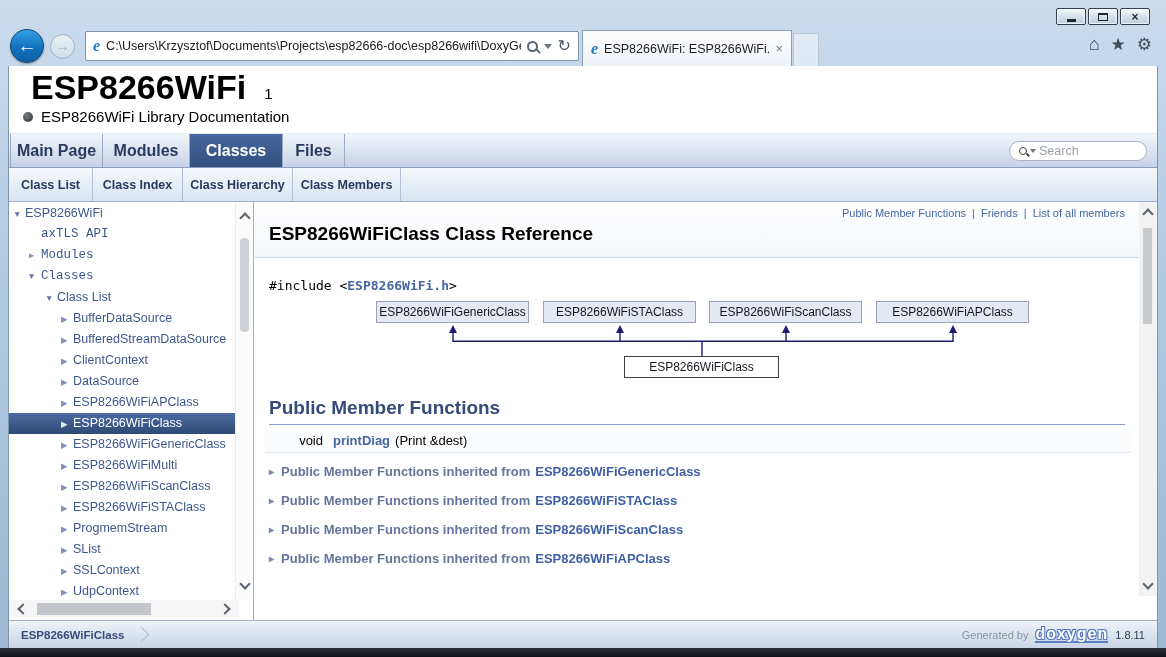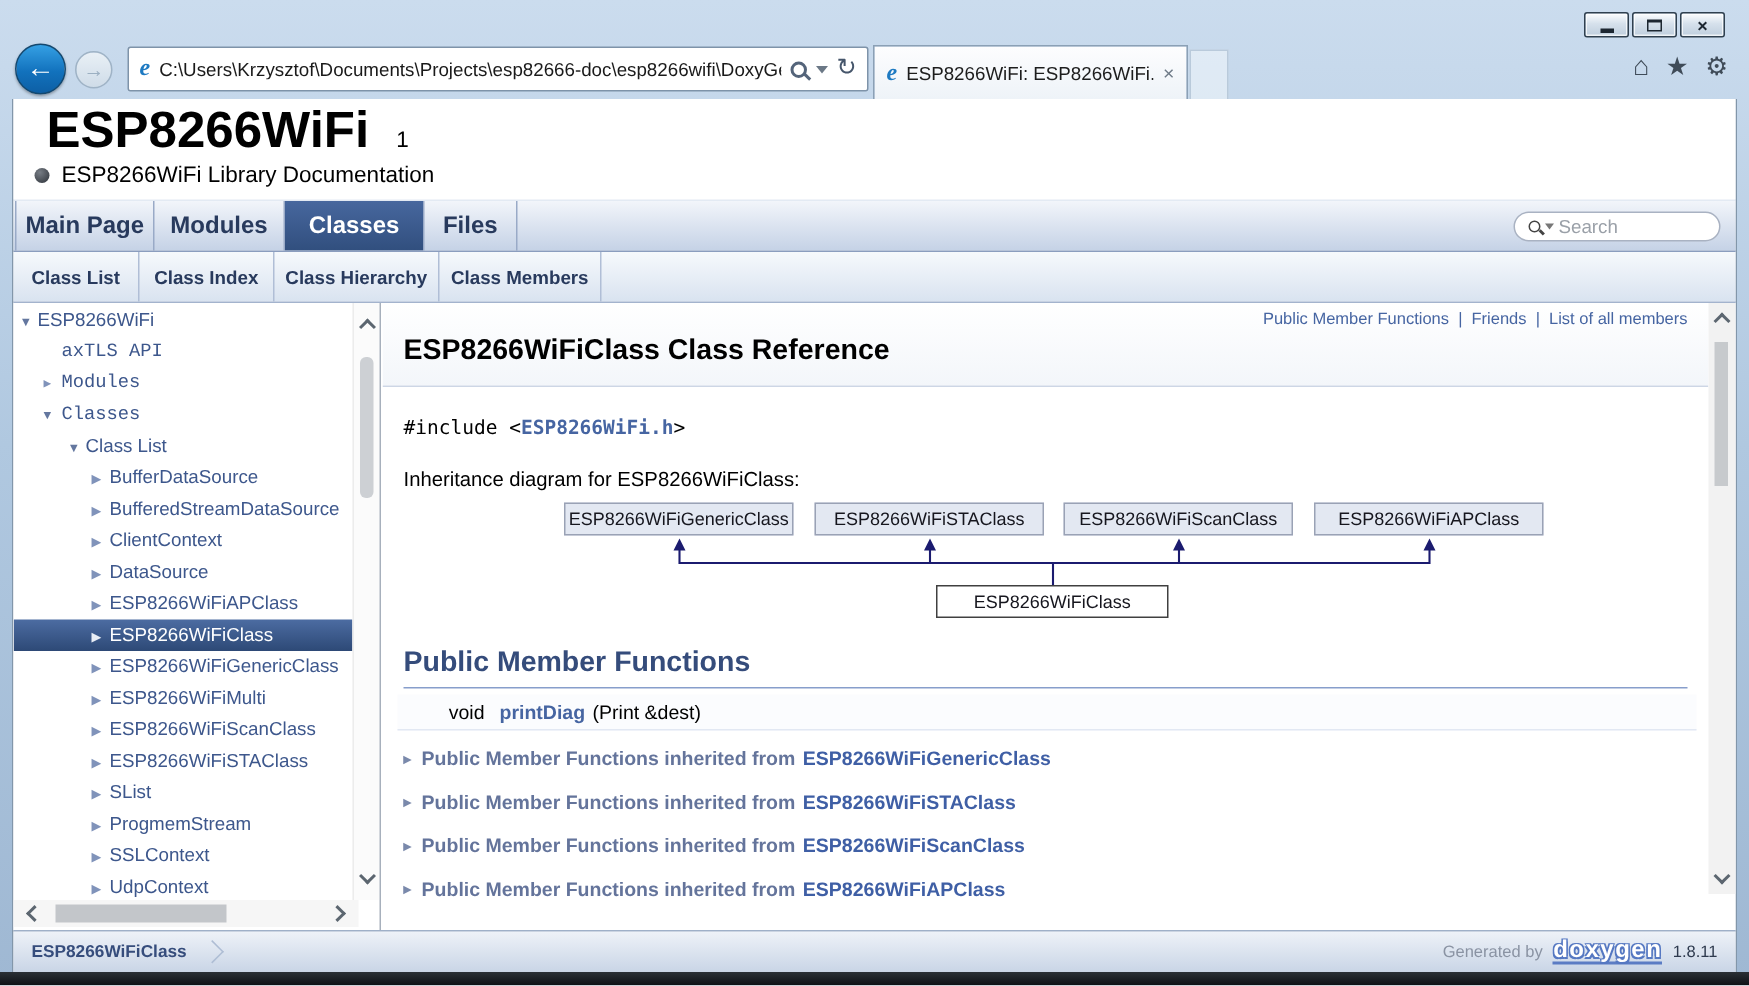--- a/index.html
+++ b/index.html
@@ -232,22 +232,22 @@
           <div class="tree-row lvl3"><span class="tw right"></span><span class="tree-label">BufferDataSource</span></div>
           <div class="tree-row lvl3"><span class="tw right"></span><span class="tree-label">BufferedStreamDataSource</span></div>
           <div class="tree-row lvl3"><span class="tw right"></span><span class="tree-label">ClientContext</span></div>
           <div class="tree-row lvl3"><span class="tw right"></span><span class="tree-label">DataSource</span></div>
           <div class="tree-row lvl3"><span class="tw right"></span><span class="tree-label">ESP8266WiFiAPClass</span></div>
           <div class="tree-row lvl3 selected"><span class="tw right"></span><span class="tree-label">ESP8266WiFiClass</span></div>
           <div class="tree-row lvl3"><span class="tw right"></span><span class="tree-label">ESP8266WiFiGenericClass</span></div>
           <div class="tree-row lvl3"><span class="tw right"></span><span class="tree-label">ESP8266WiFiMulti</span></div>
           <div class="tree-row lvl3"><span class="tw right"></span><span class="tree-label">ESP8266WiFiScanClass</span></div>
           <div class="tree-row lvl3"><span class="tw right"></span><span class="tree-label">ESP8266WiFiSTAClass</span></div>
+          <div class="tree-row lvl3"><span class="tw right"></span><span class="tree-label">ProgmemStream</span></div>
           <div class="tree-row lvl3"><span class="tw right"></span><span class="tree-label">SList</span></div>
-          <div class="tree-row lvl3"><span class="tw right"></span><span class="tree-label">ProgmemStream</span></div>
           <div class="tree-row lvl3"><span class="tw right"></span><span class="tree-label">SSLContext</span></div>
           <div class="tree-row lvl3"><span class="tw right"></span><span class="tree-label">UdpContext</span></div>
         </div>
         <div class="side-vscroll">
           <span class="chv up"></span>
           <span class="thumb-v"></span>
           <span class="chv down"></span>
         </div>
         <div class="side-hscroll">
           <span class="chv left"></span>
@@ -264,21 +264,20 @@
             <span class="sep">|</span>
             <span class="lnk">Friends</span>
             <span class="sep">|</span>
             <span class="lnk">List of all members</span>
           </div>
           <div class="ctitle">ESP8266WiFiClass Class Reference</div>
         </div>
 
         <div class="include-line"><span>#include &lt;</span><span class="include-file">ESP8266WiFi.h</span><span>&gt;</span></div>
 
-        <div class="caption">Inheritance diagram for ESP8266WiFiClass:</div>
 
         <div class="diagram">
           <svg width="884" height="80">
             <polygon points="194,32 202,32 198,24" fill="#1b1b6f"></polygon>
             <line x1="198" y1="31" x2="198" y2="41" stroke="#1b1b6f" stroke-width="1.4"></line>
             <polygon points="361,32 369,32 365,24" fill="#1b1b6f"></polygon>
             <line x1="365" y1="31" x2="365" y2="41" stroke="#1b1b6f" stroke-width="1.4"></line>
             <polygon points="527,32 535,32 531,24" fill="#1b1b6f"></polygon>
             <line x1="531" y1="31" x2="531" y2="41" stroke="#1b1b6f" stroke-width="1.4"></line>
             <polygon points="694,32 702,32 698,24" fill="#1b1b6f"></polygon>

